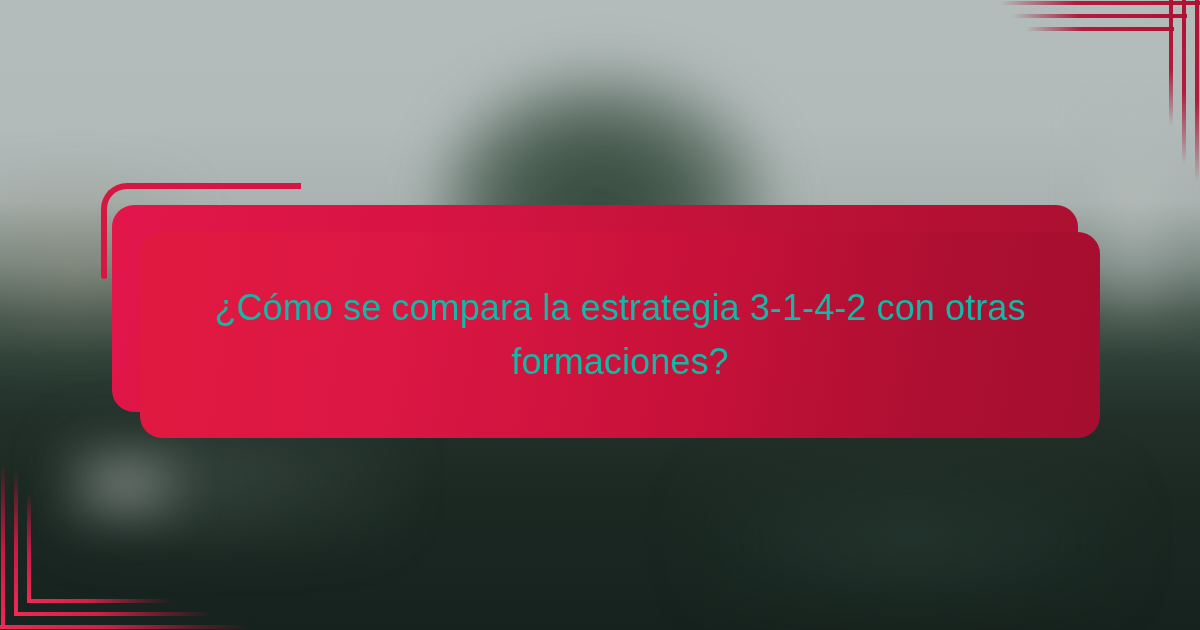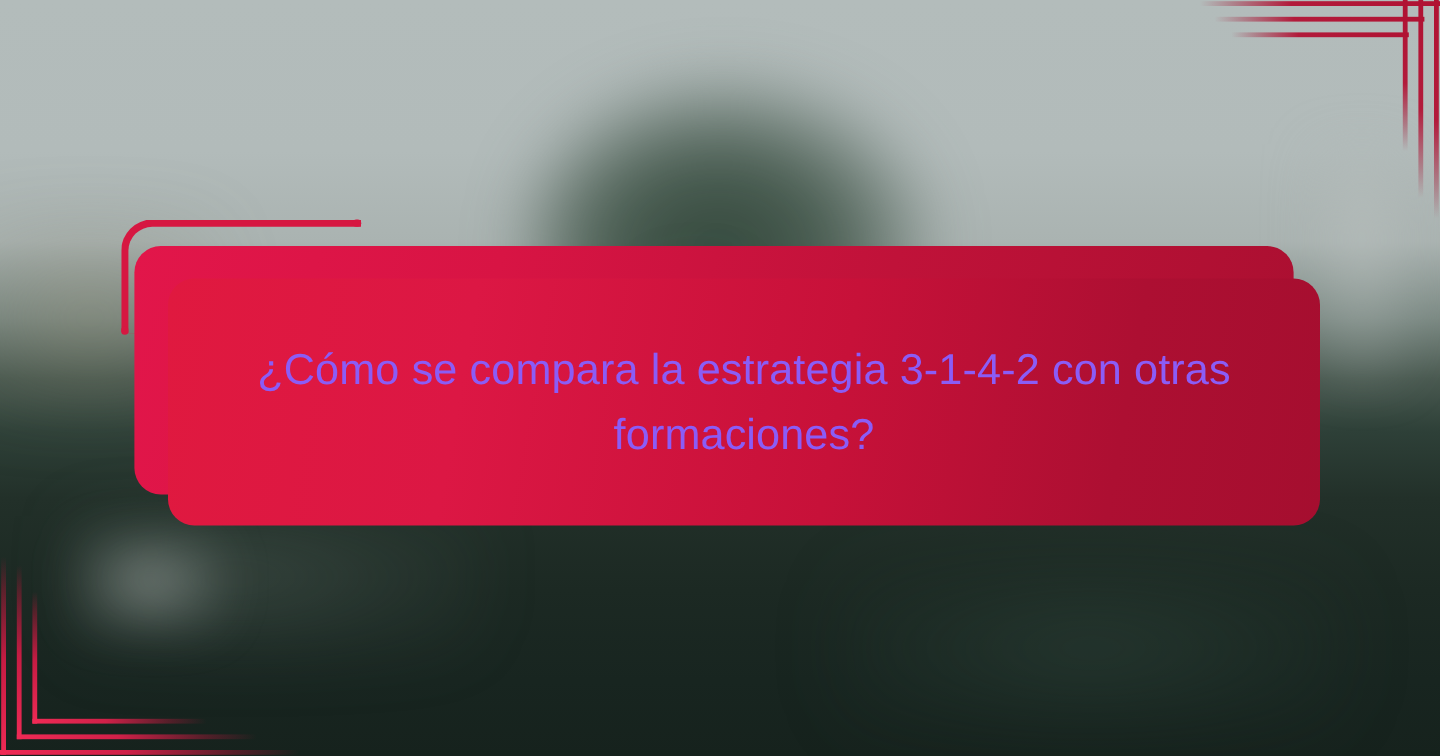--- a/index.html
+++ b/index.html
@@ -227,21 +227,21 @@
     position: absolute;
     left: 140px;
     top: 232px;
     width: 960px;
     height: 206px;
     display: flex;
     align-items: center;
     justify-content: center;
     box-sizing: border-box;
     padding: 0 70px;
-    color: #8b5cf6;
+    color: #14b8a6;
     font-size: 36px;
     line-height: 54px;
     font-weight: 400;
     text-align: center;
     letter-spacing: 0.1px;
   }
 </style>
 </head>
 <body>
 

